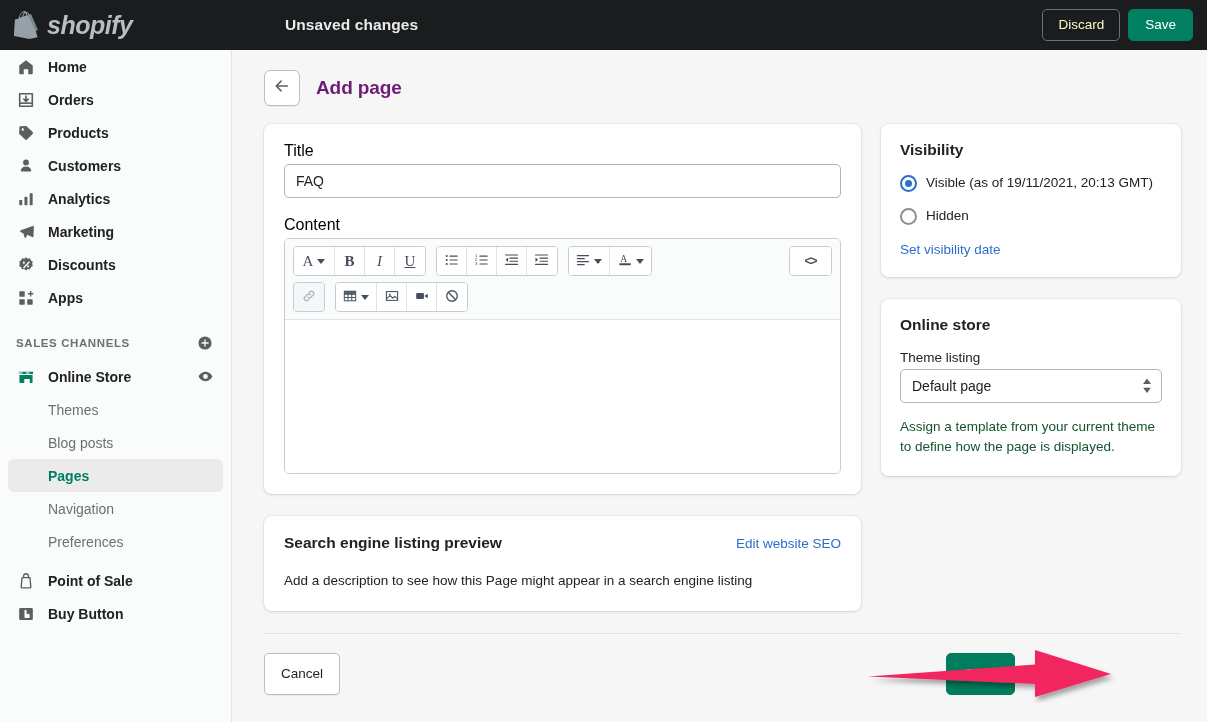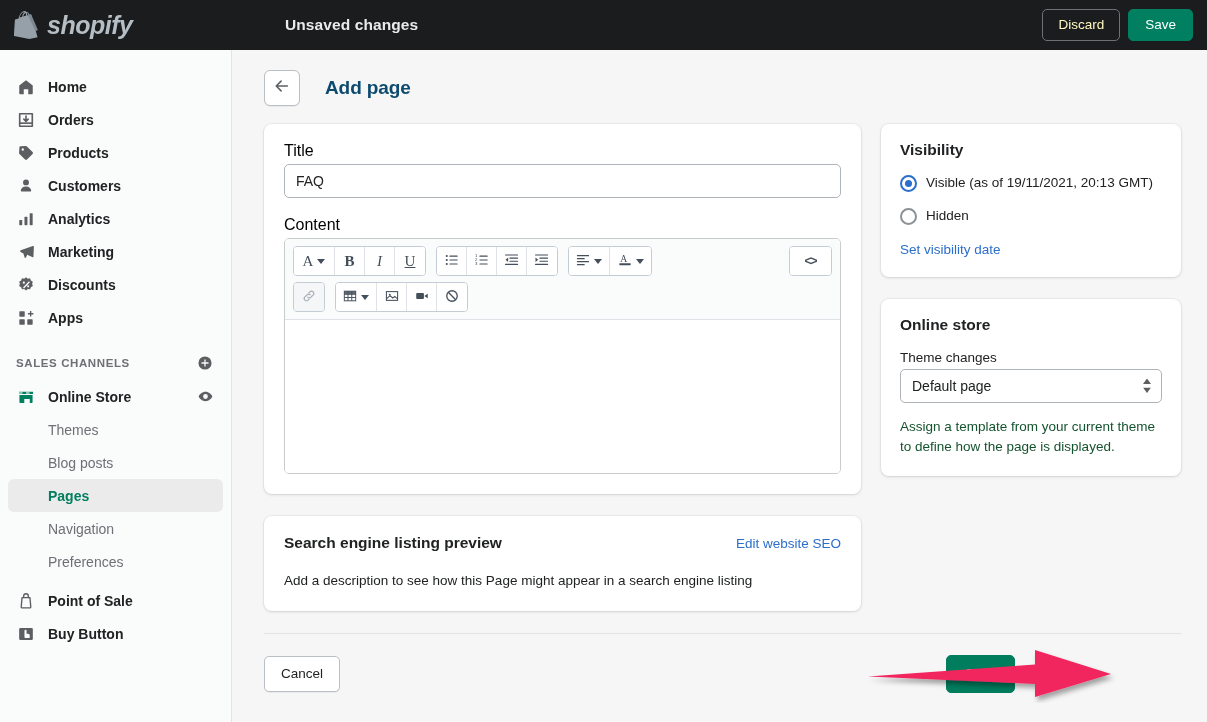--- a/index.html
+++ b/index.html
@@ -74,21 +74,21 @@
     cursor: pointer;
     line-height: 1;
   }
 
   
   .sidebar {
     position: absolute; top: 50px; left: 0;
     width: 232px; height: 672px;
     background: #fafbfb;
     border-right: 1px solid #e1e3e5;
-    padding-top: 20px;
+    padding-top: 0;
     overflow: hidden;
   }
   .nav-item {
     display: flex; align-items: center;
     height: 33px;
     margin: 0 8px;
     padding: 0 8px;
     border-radius: 6px;
     cursor: pointer;
     gap: 12px;
@@ -165,23 +165,22 @@
     border: 1px solid #babfc3;
     border-radius: 6px;
     display: flex; align-items: center; justify-content: center;
     cursor: pointer;
     box-shadow: 0 1px 0 rgba(22,29,37,.05);
     color: #5c5f62;
   }
   .page-title {
     font-size: 19px;
     font-weight: 700;
-    color: #0c4a6e;
+    color: #701a75;
     letter-spacing: -.1px;
-    margin-left: 9px;
   }
 
   .columns {
     display: flex;
     padding: 18px 26px 0 32px;
     gap: 20px;
     align-items: flex-start;
   }
   .col-left { width: 597px; flex: 0 0 597px; }
   .col-right { width: 300px; flex: 0 0 300px; }
@@ -350,21 +349,21 @@
   .footer-rule {
     position: absolute;
     left: 264px; top: 633px;
     width: 917px; height: 1px;
     background: #e1e3e5;
   }
   .footer {
     position: absolute;
     left: 264px; top: 653px;
     width: 751px; height: 42px;
-    display: flex; align-items: center;
+    display: flex; 
   }
   .btn-cancel {
     background: #fff;
     border: 1px solid #babfc3;
     border-radius: 5px;
     color: #202223;
     font-family: inherit;
     font-size: 13.5px;
     padding: 10px 16px;
     cursor: pointer;
@@ -760,21 +759,21 @@
           <div class="radio-row">
             <span class="radio"></span>
             <span class="radio-label">Hidden</span>
           </div>
 
           <a class="side-link">Set visibility date</a>
         </div>
 
         <div class="card side-card side-card-2">
           <div class="side-title">Online store</div>
-          <label class="select-label">Theme changes</label>
+          <label class="select-label">Theme listing</label>
           <div class="select-wrap">
             <div class="select-box">
               <span>Default page</span>
             </div>
             <span class="select-arrows">
               <svg width="10" height="6" viewBox="0 0 10 6" fill="currentColor">
                   <path d="M5 0 9 5.4H1z"></path>
                 </svg>
               <svg width="10" height="6" viewBox="0 0 10 6" fill="currentColor">
                   <path d="M5 5.4 1 0h8z"></path>

